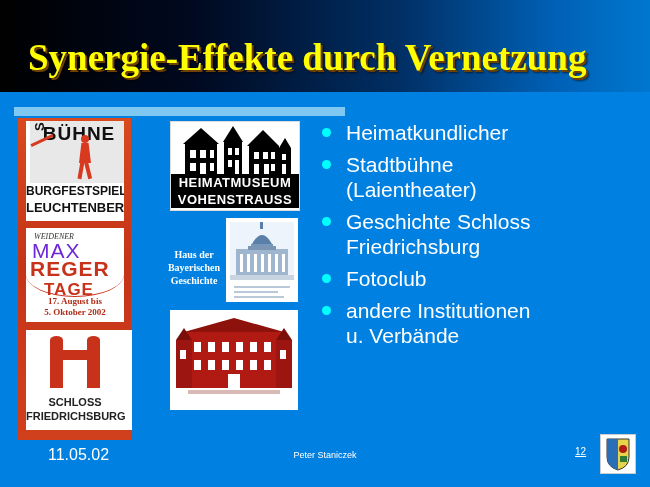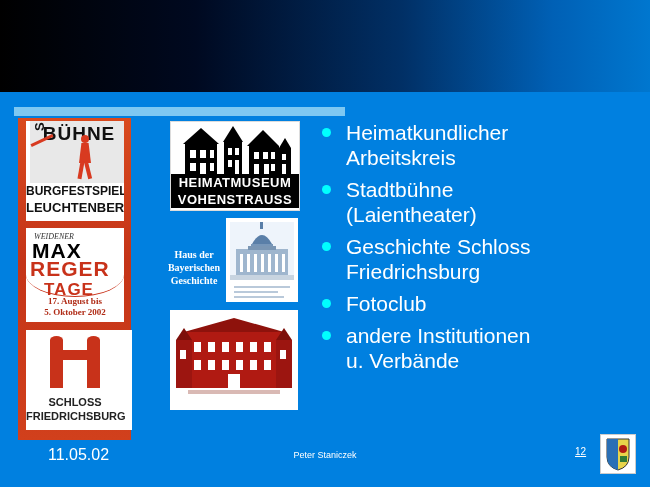--- a/index.html
+++ b/index.html
@@ -163,21 +163,21 @@
     overflow: hidden;
   }
   .rg-weidener {
     position: absolute; left: 8px; top: 4px;
     font-size: 8px; font-style: italic; color: #333;
     font-family: "Liberation Serif", serif;
   }
   .rg-max {
     position: absolute; left: 6px; top: 11px;
     font-family: "Liberation Sans", sans-serif;
-    font-weight: bold; font-size: 21px; color: #000000;
+    font-weight: normal; font-size: 21px; color: #6d28d9;
     letter-spacing: 1px;
   }
   .rg-reger {
     position: absolute; left: 4px; top: 29px;
     font-family: "Liberation Sans", sans-serif;
     font-weight: bold; font-size: 21px; color: #c8321a;
     letter-spacing: 1px;
   }
   .rg-tage {
     position: absolute; left: 18px; top: 52px;
@@ -364,20 +364,21 @@
     border: 1px solid #cccccc;
     overflow: hidden;
   }
 </style>
 </head>
 <body>
 
 <div class="slide">
 
   <div class="title-band"></div>
+  <div class="title-text">Synergie-Effekte durch Vernetzung</div>
   <div class="accent-rule"></div>
 
   <div class="photo-strip">
     <div class="photo-strip-inner"></div>
   </div>
 
   <div class="img-stadtbuehne">
     <div class="sb-top">
       <div class="sb-word">BÜHNE</div>
       <div class="sb-vert">STADT</div>
@@ -523,21 +524,20 @@
 
       <rect x="0" y="78" width="128" height="22" fill="#ffffff"></rect>
       <rect x="18" y="80" width="92" height="4" fill="#d9b9b4"></rect>
     </svg>
   </div>
 
   <div class="bullets">
     <div class="bullet">
       <span class="dot"></span>
       <span>Heimatkundlicher</span>
-      <span class="l2">Arbeitskreis</span>
     </div>
     <div class="bullet">
       <span class="dot"></span>
       <span>Stadtbühne</span>
       <span class="l2">(Laientheater)</span>
     </div>
     <div class="bullet">
       <span class="dot"></span>
       <span>Geschichte Schloss</span>
       <span class="l2">Friedrichsburg</span>

